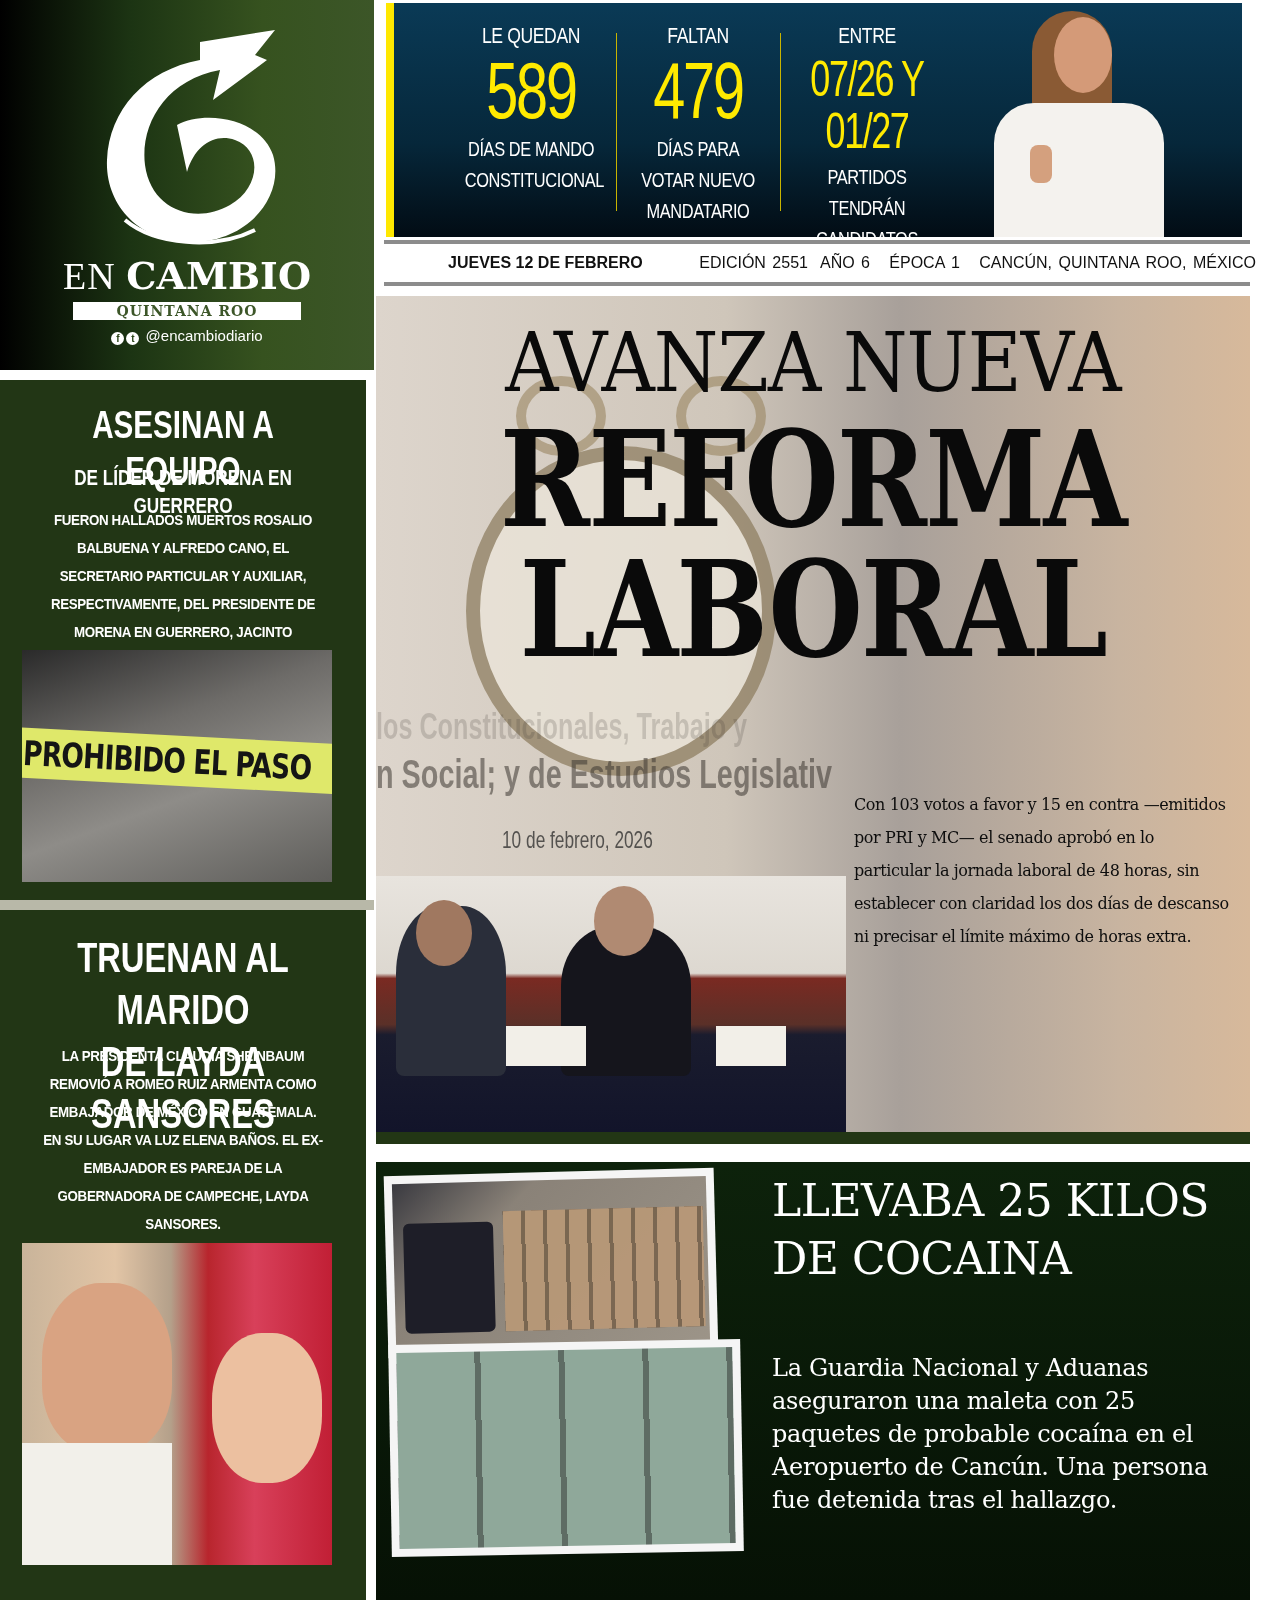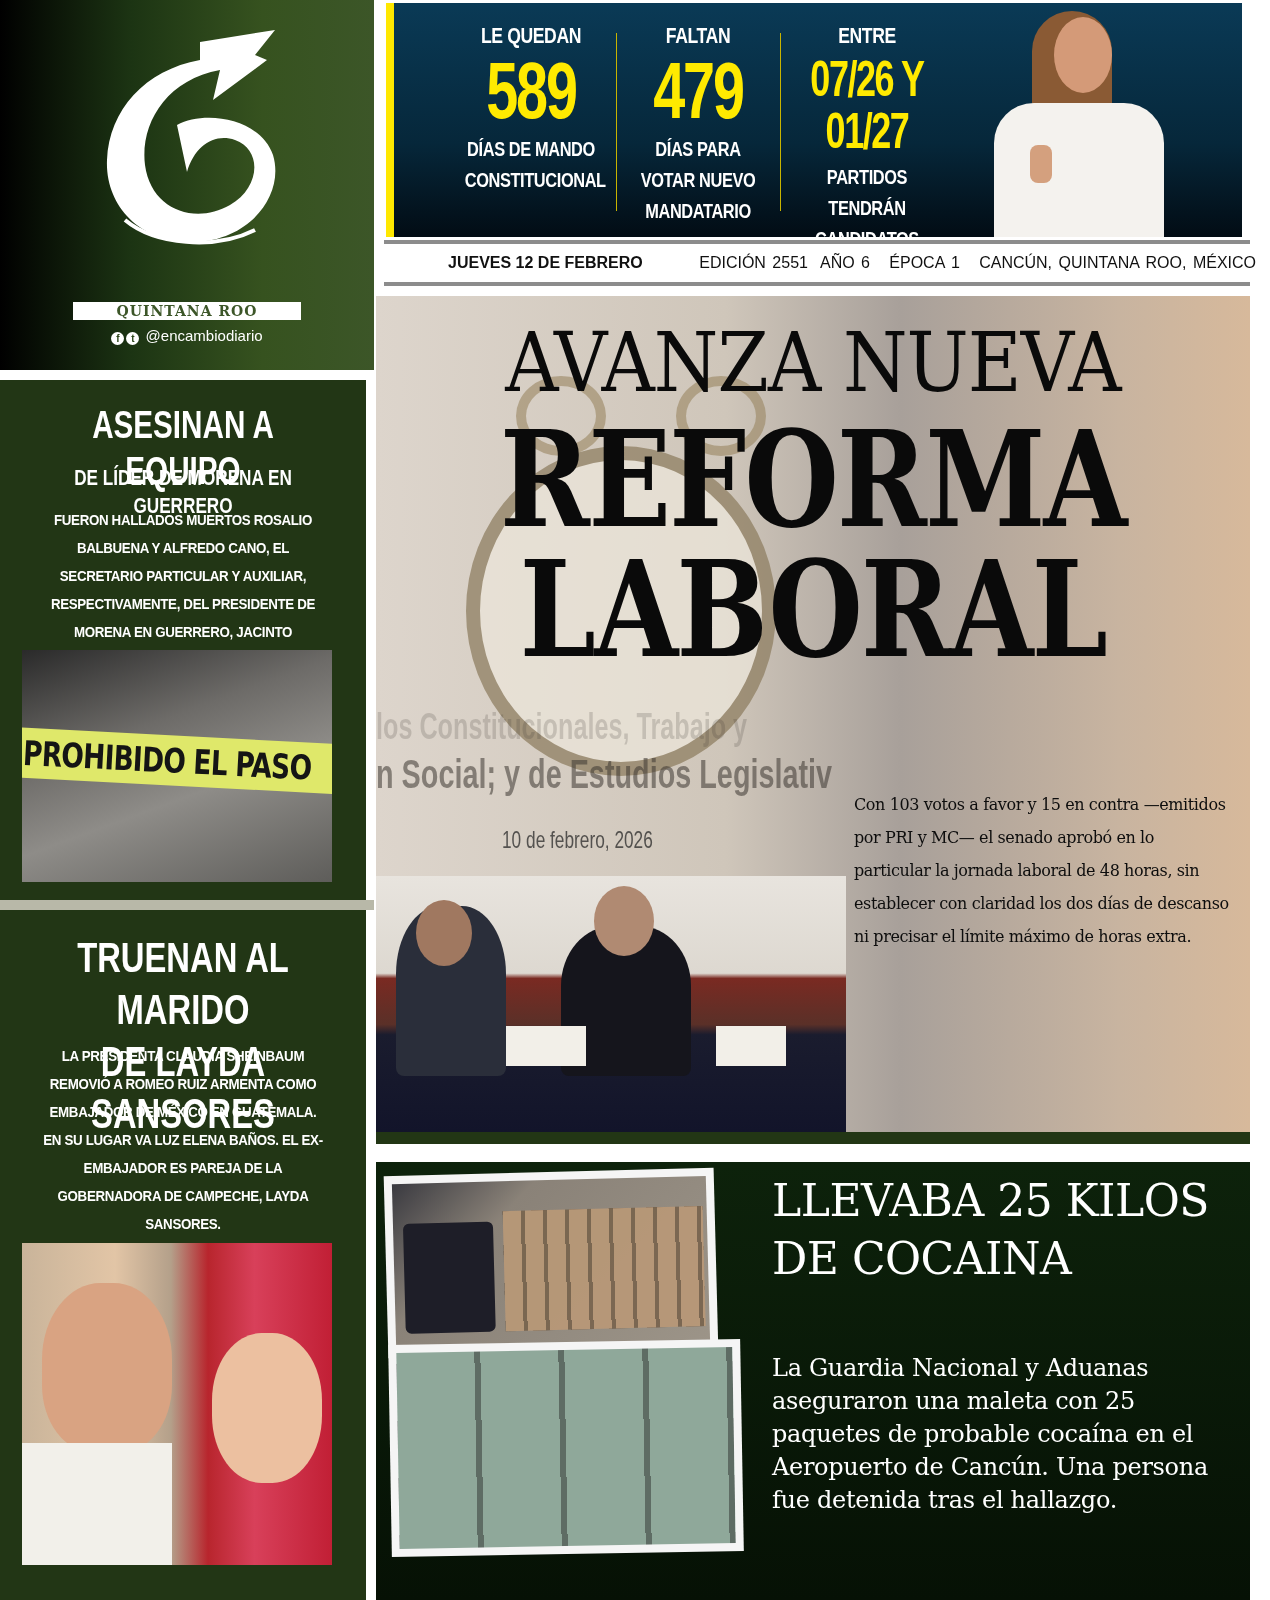--- a/index.html
+++ b/index.html
@@ -26,21 +26,21 @@
 
   .s-head { position: absolute; left: 0; width: 366px; text-align: center; color: #fff; font-weight: 700; }
   .s-sub { position: absolute; left: 0; width: 366px; text-align: center; color: #fff; font-weight: 700; }
   .s-body { position: absolute; left: 18px; width: 330px; text-align: center; color: #fff; font-weight: 700; font-size: 15.5px; line-height: 28px; letter-spacing: -0.4px; }
 
   .photo { position: absolute; overflow: hidden; }
 
   
   .banner { position: absolute; left: 386px; top: 3px; width: 856px; height: 234px; background: linear-gradient(180deg, #0a3a56 0%, #06273a 60%, #020c14 100%); }
   .banner-yellow { position: absolute; left: 0; top: 0; width: 8px; height: 234px; background: #ffe800; }
-  .b-col { position: absolute; top: 0; text-align: center; color: #fff; font-weight: 700; }
+  .b-col { position: absolute; top: 0; text-align: center; color: #fff; font-weight: 400; }
   .b-label { font-size: 22px; line-height: 26px; margin-top: 20px; transform: scaleX(0.8); letter-spacing: -0.5px; }
   .b-num { color: #ffea00; font-size: 80px; line-height: 84px; transform: scaleX(0.72); letter-spacing: -3px; }
   .b-num2 { color: #ffea00; font-size: 50px; line-height: 52px; transform: scaleX(0.72); letter-spacing: -2px; }
   .b-desc { font-size: 21px; line-height: 31px; transform: scaleX(0.78); letter-spacing: -0.5px; }
   .b-sep { position: absolute; top: 30px; width: 1px; height: 178px; background: #c8b400; }
   .banner-photo { position: absolute; right: 0; top: 0; width: 290px; height: 234px; overflow: hidden; }
 
   
   .rule { position: absolute; left: 384px; width: 866px; height: 4px; background: #8c8c8c; }
   .dateline { position: absolute; left: 408px; top: 249px; width: 866px; height: 28px; font-size: 16px; line-height: 28px; color: #111; }
@@ -64,20 +64,24 @@
   .b-body { position: absolute; left: 396px; top: 190px; width: 470px; color: #fff; font-family: "DejaVu Serif", serif; font-size: 24px; line-height: 33px; letter-spacing: -0.3px; }
 </style>
 </head>
 <body>
 
 <div class="logo-box">
   <svg class="logo-mark" viewBox="0 0 200 220">
     <path d="M115 12 L190 0 L170 25 L182 30 L128 70 L135 40 C80 50 55 95 60 135 C66 180 110 195 145 175 C175 158 178 120 150 110 C130 103 110 115 102 142 L92 95 C120 80 175 88 188 125 C200 165 165 210 110 212 C55 214 20 175 22 130 C24 80 60 40 115 30 Z" fill="#ffffff"></path>
     <path d="M40 190 C70 215 130 220 170 200" stroke="#fff" stroke-width="4" fill="none"></path>
   </svg>
+  <div class="logo-title">
+    <span class="thin">EN</span>
+    <span class="bold">CAMBIO</span>
+  </div>
   <div class="logo-sub">QUINTANA ROO</div>
   <div class="logo-social">
     <span class="soc-ic">f</span><span class="soc-ic">t</span>
     <span>@encambiodiario</span>
   </div>
 </div>
 
 <div class="story-box story1">
   <div class="s-head" style="top:22px;font-size:38px;line-height:46px;">
     <span style="display:inline-block;transform:scaleX(0.78);">ASESINAN A EQUIPO</span>

